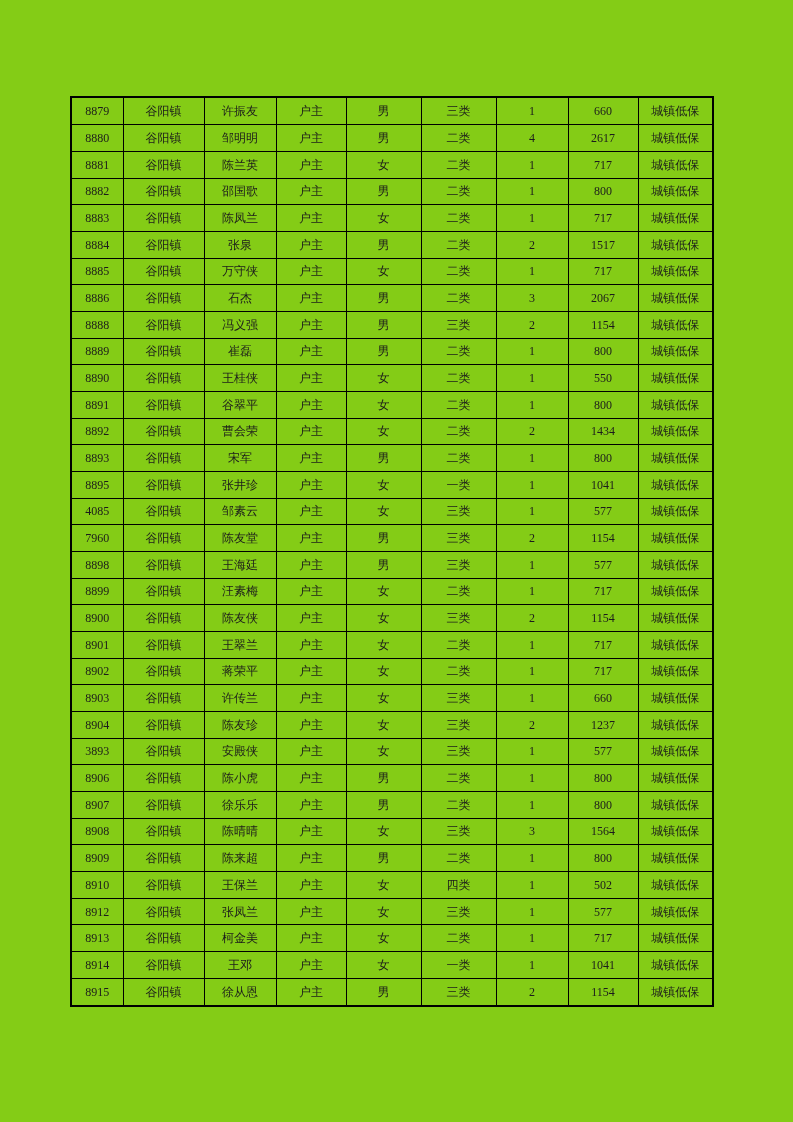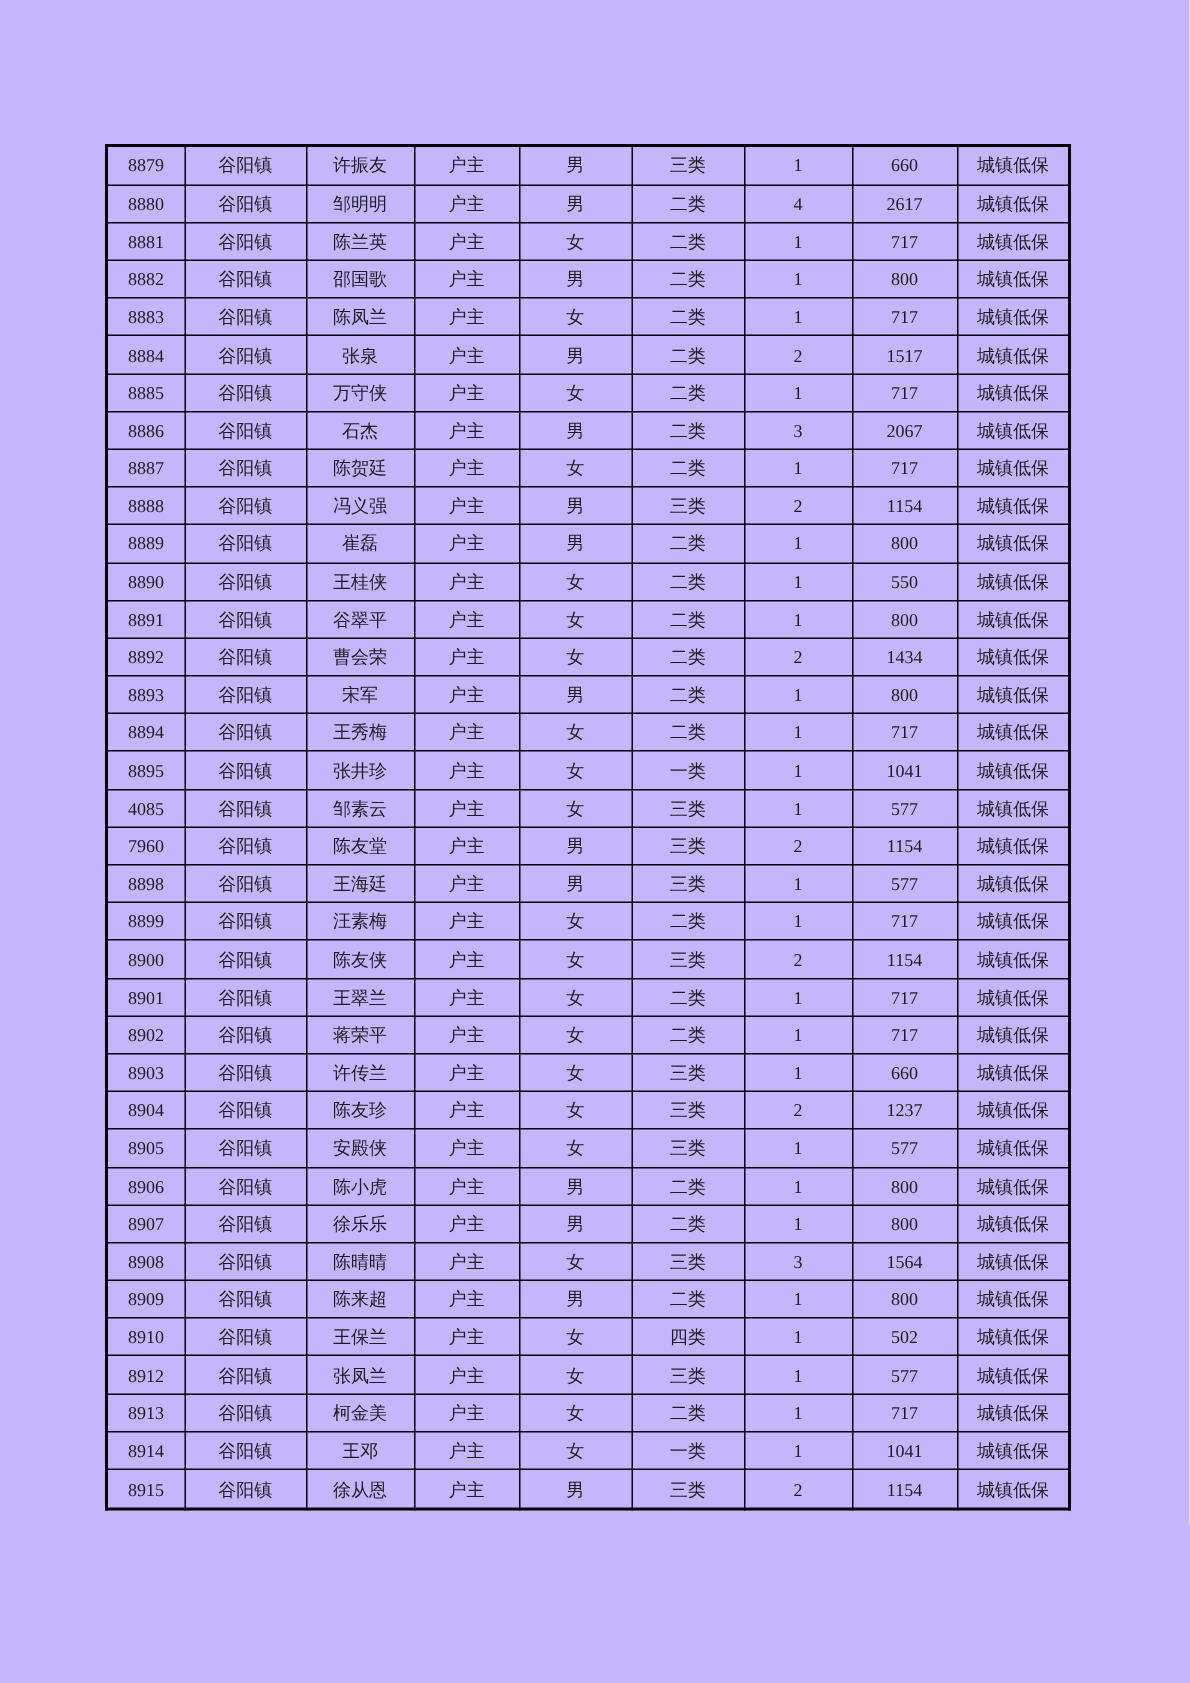--- a/index.html
+++ b/index.html
@@ -4,21 +4,21 @@
 <style>
   html, body {
     margin: 0;
     padding: 0;
     background: #ffffff;
   }
   .page {
     position: relative;
     width: 793px;
     height: 1122px;
-    background: #c4b5fd;
+    background: #84cc16;
     overflow: hidden;
     font-family: "Liberation Serif", "DejaVu Serif", serif;
   }
   table.data-table {
     position: absolute;
     left: 70px;
     top: 96px;
     width: 642px;
     height: 911px;
     border-collapse: collapse;
@@ -145,31 +145,20 @@
           <td>谷阳镇</td>
           <td>石杰</td>
           <td>户主</td>
           <td>男</td>
           <td>二类</td>
           <td>3</td>
           <td>2067</td>
           <td>城镇低保</td>
         </tr>
         <tr>
-          <td>8887</td>
-          <td>谷阳镇</td>
-          <td>陈贺廷</td>
-          <td>户主</td>
-          <td>女</td>
-          <td>二类</td>
-          <td>1</td>
-          <td>717</td>
-          <td>城镇低保</td>
-        </tr>
-        <tr>
           <td>8888</td>
           <td>谷阳镇</td>
           <td>冯义强</td>
           <td>户主</td>
           <td>男</td>
           <td>三类</td>
           <td>2</td>
           <td>1154</td>
           <td>城镇低保</td>
         </tr>
@@ -222,31 +211,20 @@
           <td>谷阳镇</td>
           <td>宋军</td>
           <td>户主</td>
           <td>男</td>
           <td>二类</td>
           <td>1</td>
           <td>800</td>
           <td>城镇低保</td>
         </tr>
         <tr>
-          <td>8894</td>
-          <td>谷阳镇</td>
-          <td>王秀梅</td>
-          <td>户主</td>
-          <td>女</td>
-          <td>二类</td>
-          <td>1</td>
-          <td>717</td>
-          <td>城镇低保</td>
-        </tr>
-        <tr>
           <td>8895</td>
           <td>谷阳镇</td>
           <td>张井珍</td>
           <td>户主</td>
           <td>女</td>
           <td>一类</td>
           <td>1</td>
           <td>1041</td>
           <td>城镇低保</td>
         </tr>
@@ -343,21 +321,21 @@
           <td>谷阳镇</td>
           <td>陈友珍</td>
           <td>户主</td>
           <td>女</td>
           <td>三类</td>
           <td>2</td>
           <td>1237</td>
           <td>城镇低保</td>
         </tr>
         <tr>
-          <td>8905</td>
+          <td>3893</td>
           <td>谷阳镇</td>
           <td>安殿侠</td>
           <td>户主</td>
           <td>女</td>
           <td>三类</td>
           <td>1</td>
           <td>577</td>
           <td>城镇低保</td>
         </tr>
         <tr>

